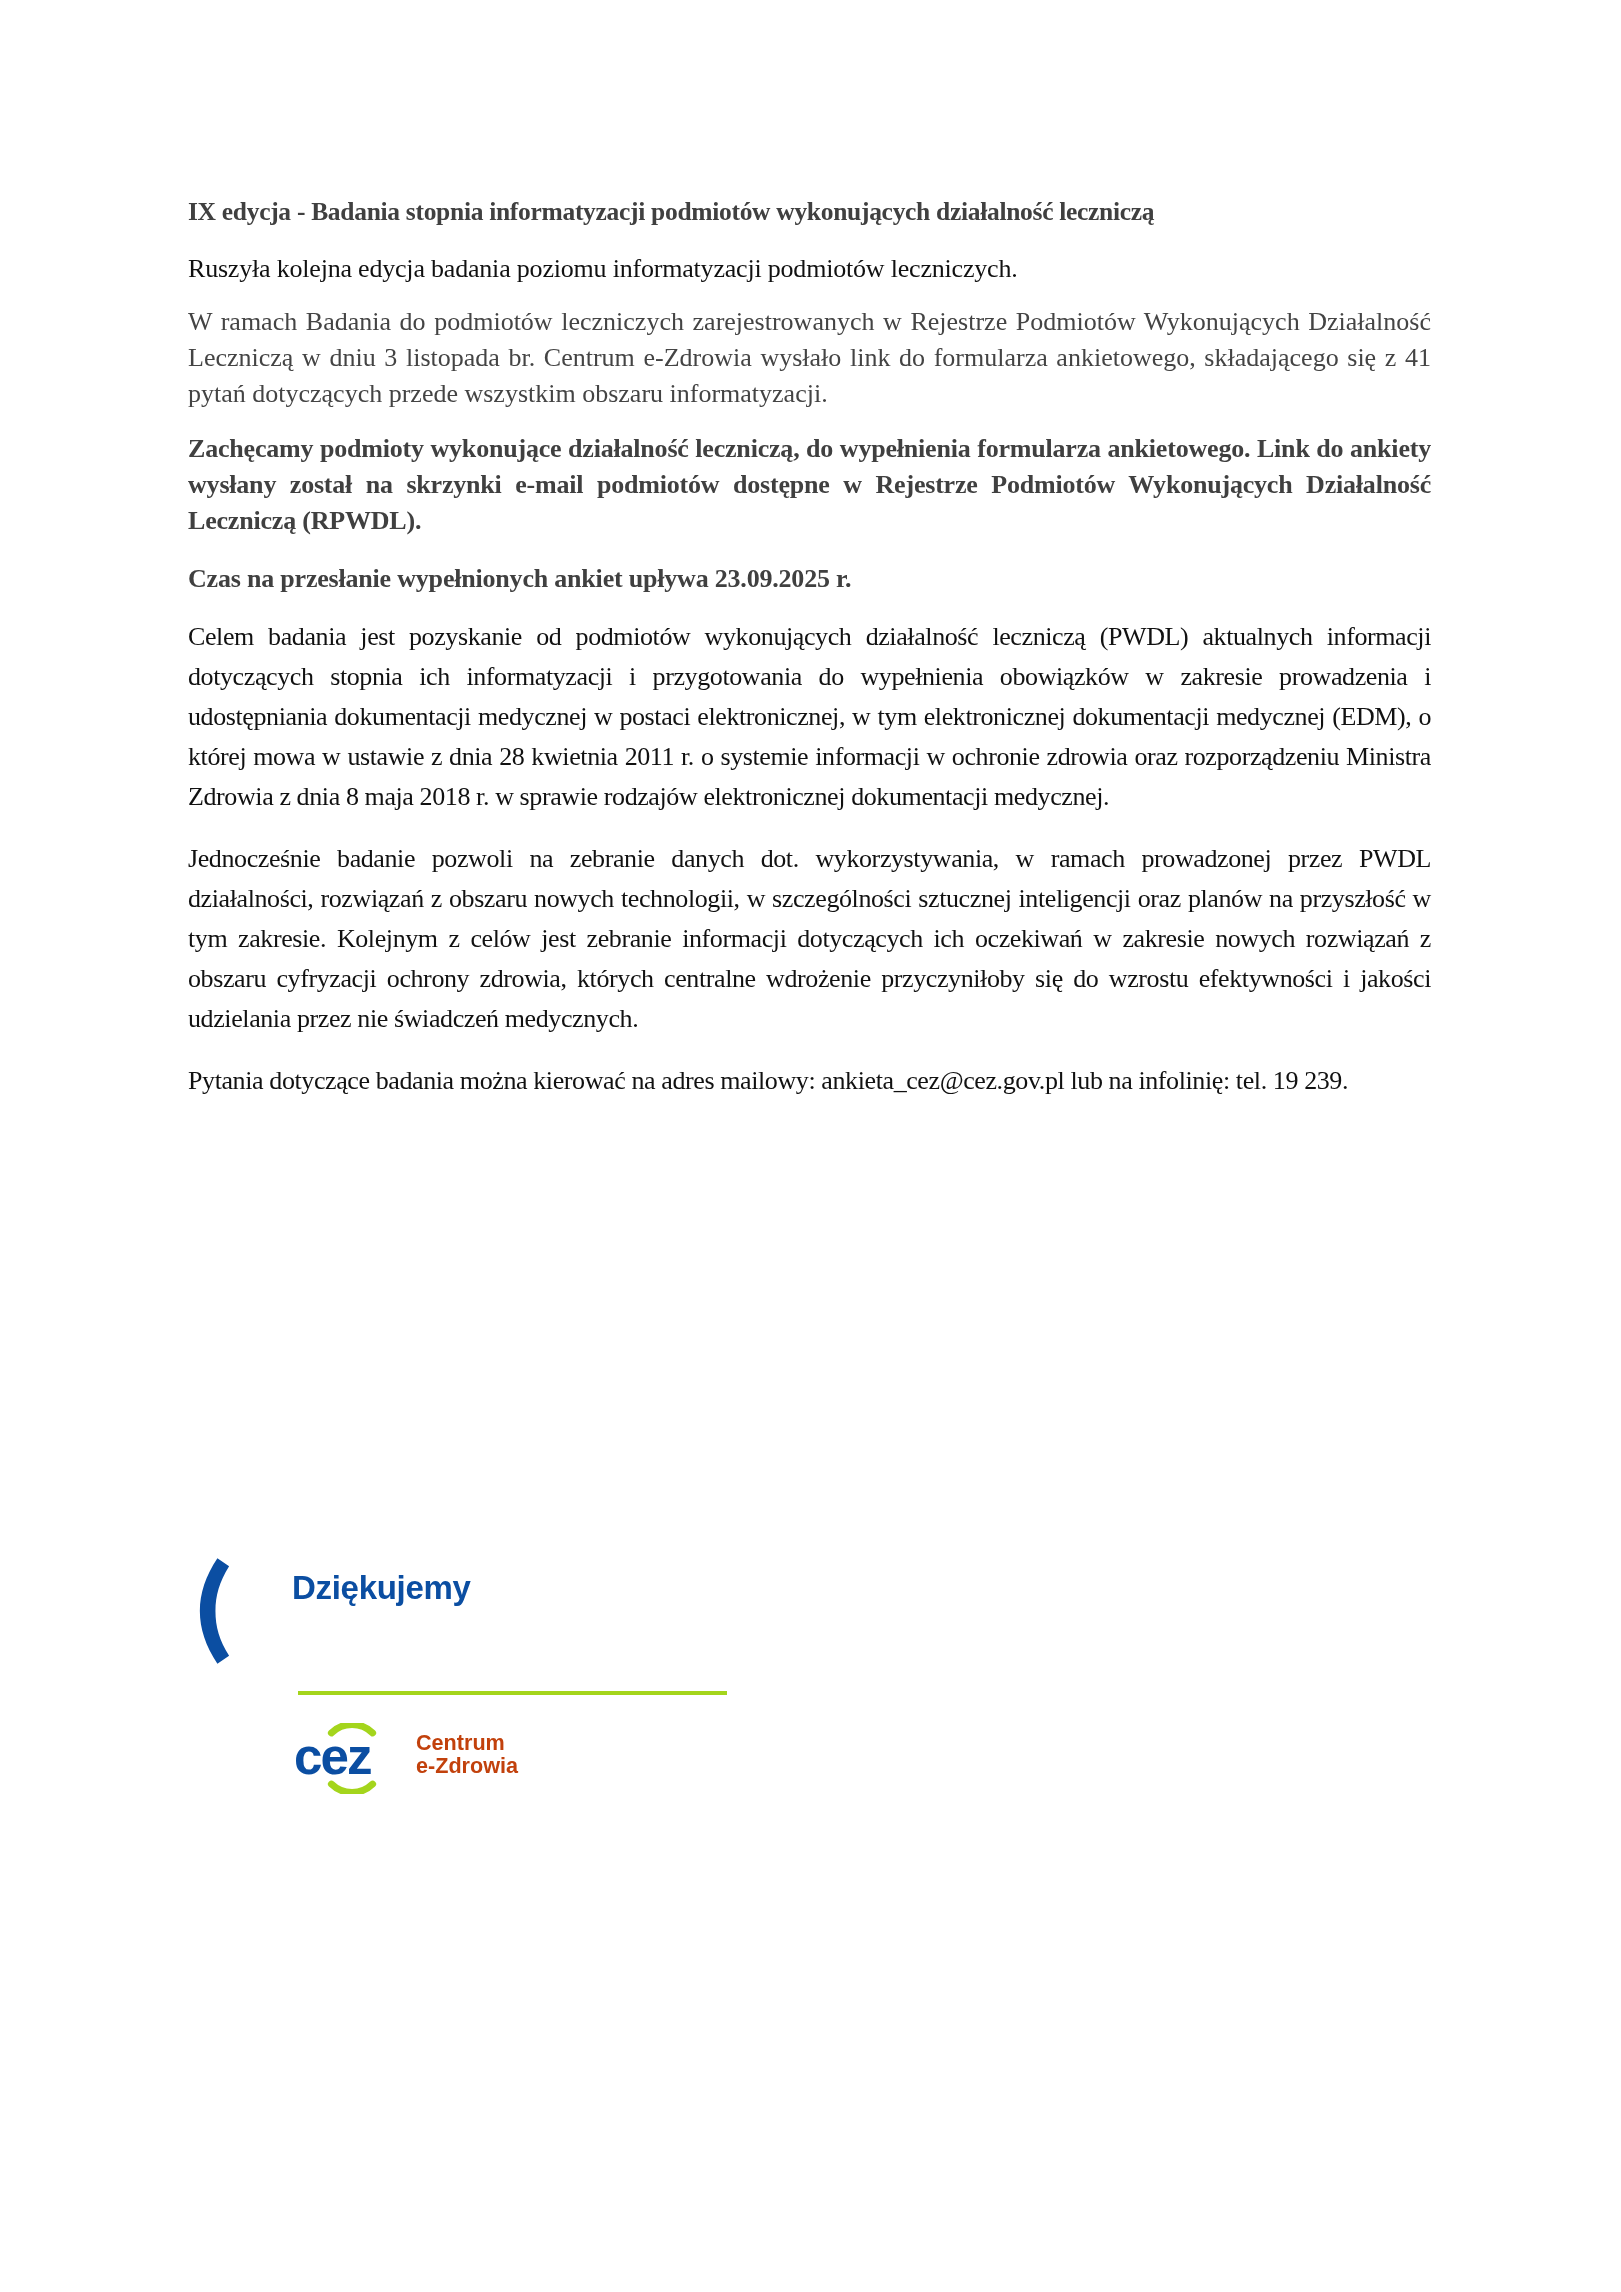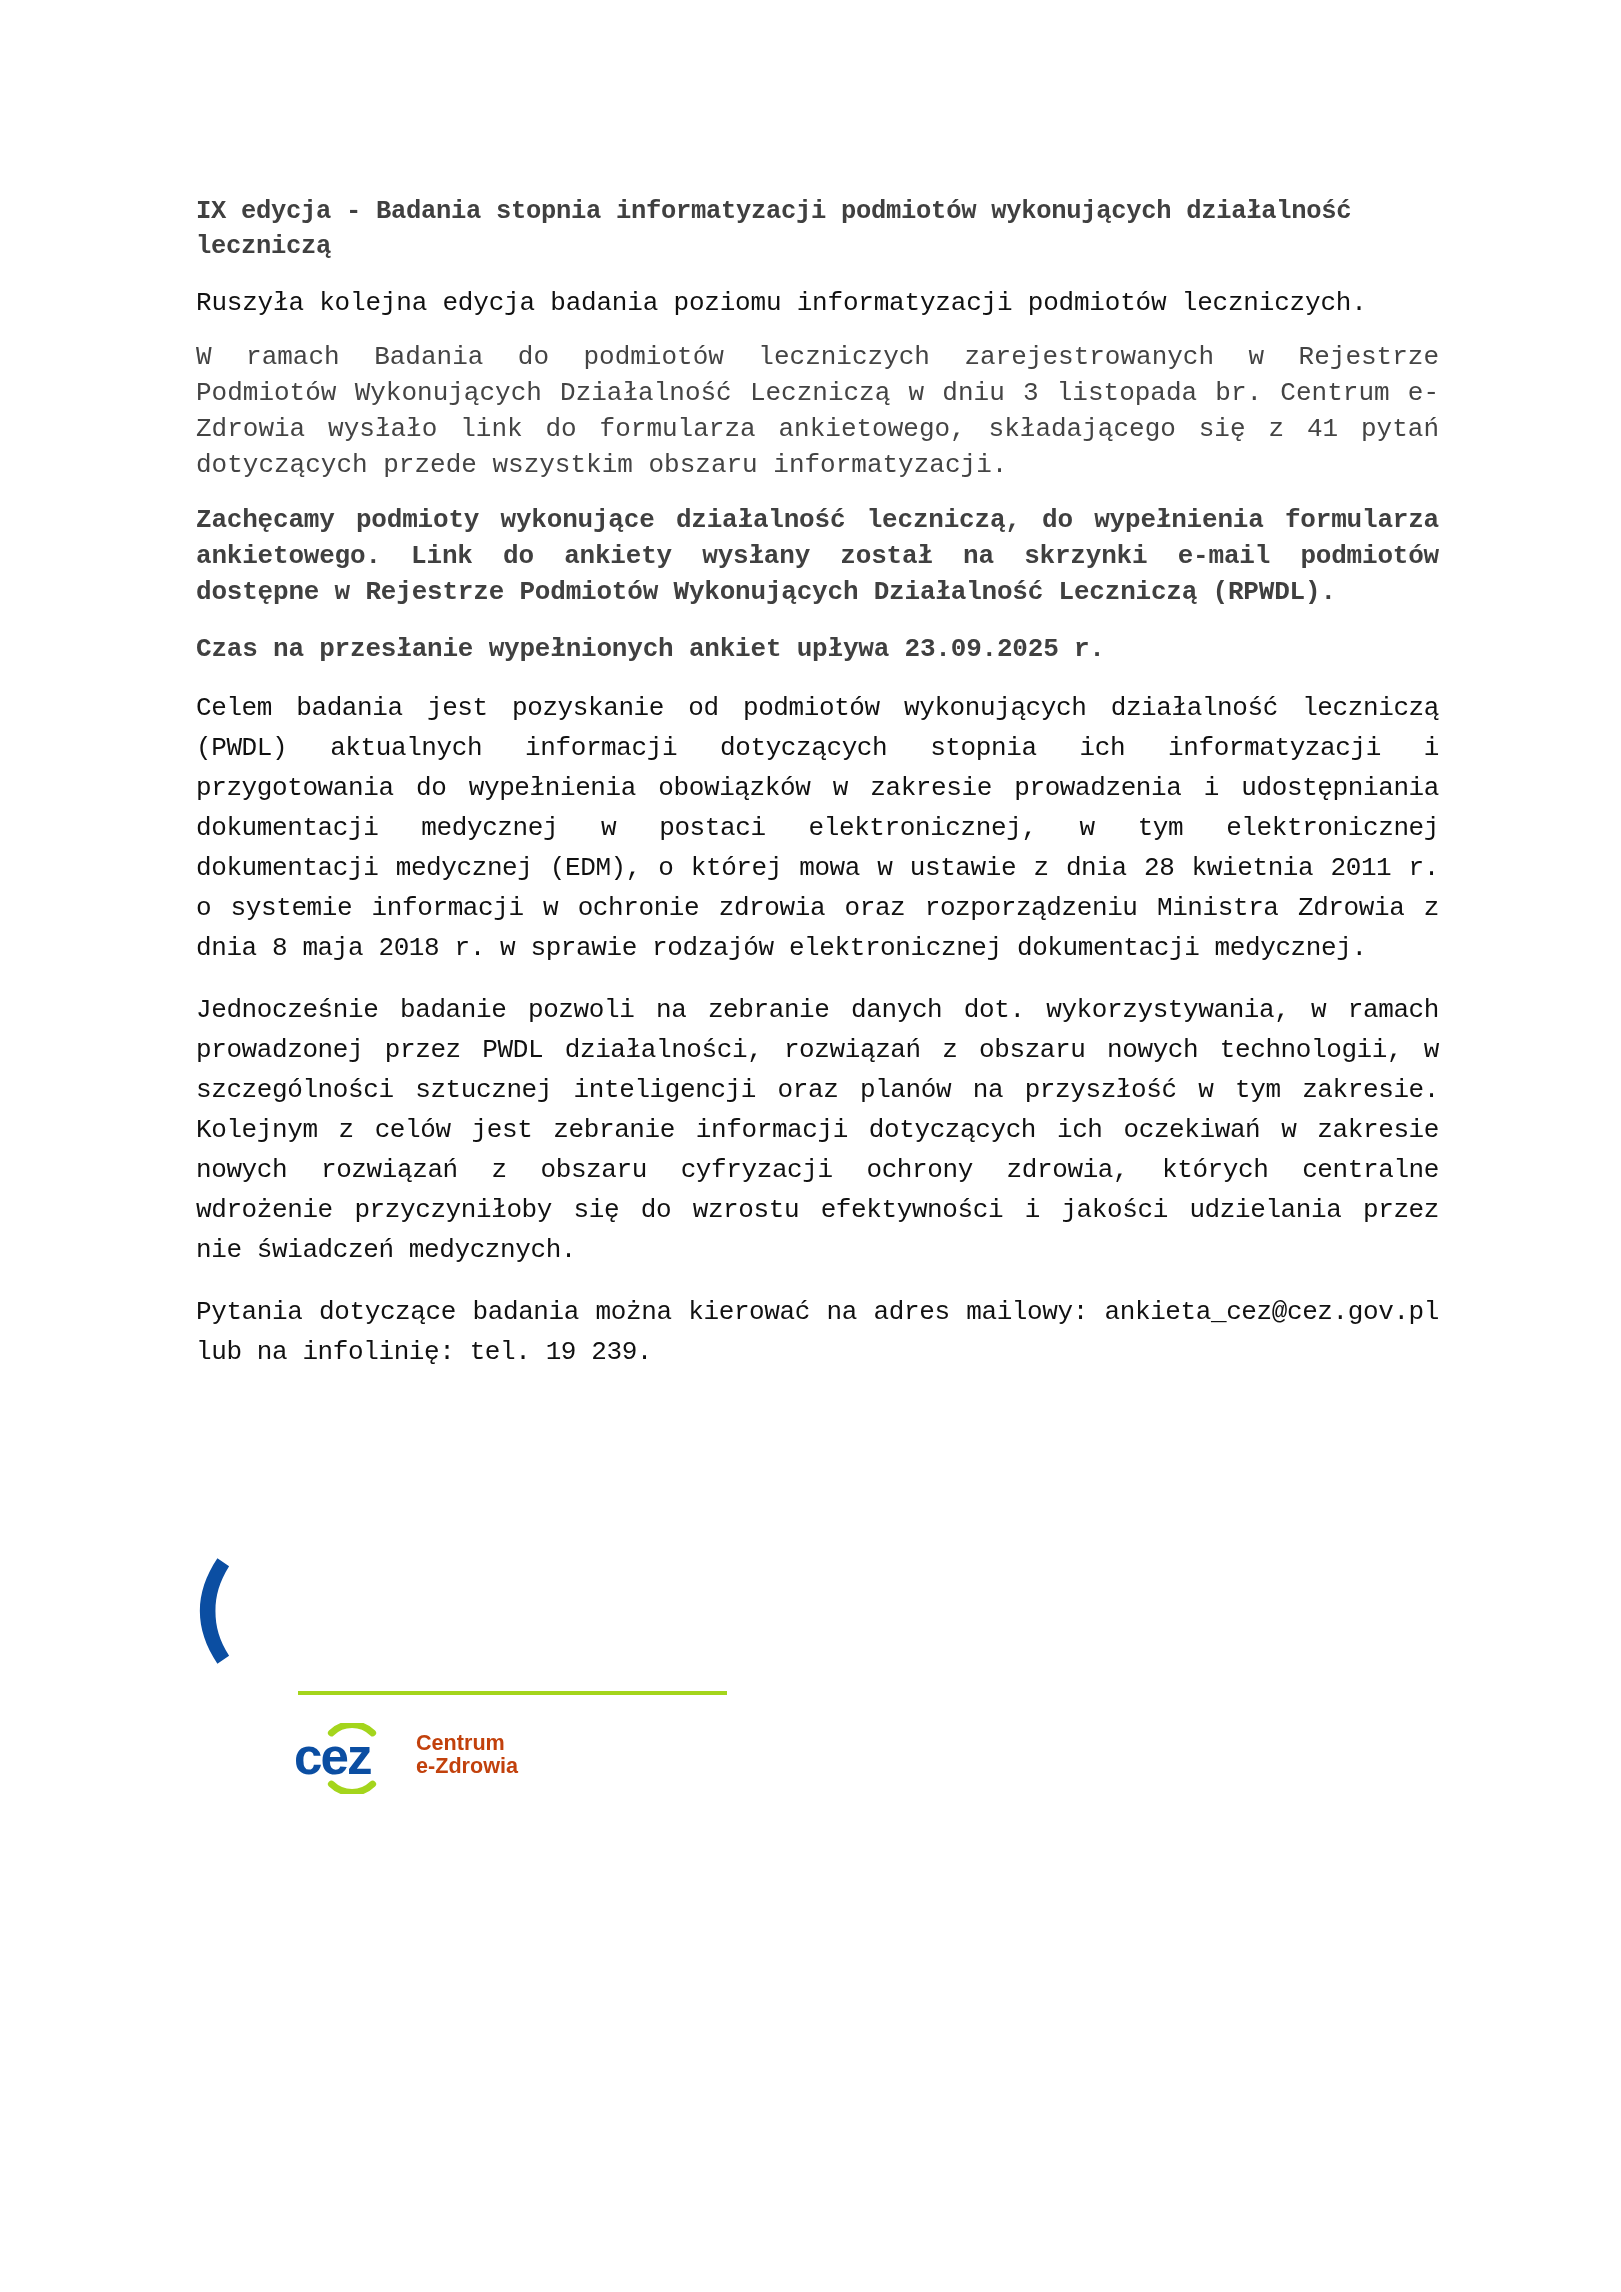--- a/index.html
+++ b/index.html
@@ -1,19 +1,19 @@
 <!DOCTYPE html>
 <html><head>
   <meta charset="utf-8">
   <style>
     html, body { margin: 0; padding: 0; background: #ffffff; }
     body { width: 1621px; height: 2293px; position: relative; overflow: hidden; }
     .page {
-      position: absolute; left: 196px; top: 194px; width: 1243px;
-      font-family: Liberation Mono, monospace; font-size: 26px; color: #111;
+      position: absolute; left: 188px; top: 194px; width: 1243px;
+      font-family: Liberation Serif, serif; font-size: 26px; color: #111;
     }
     p { margin: 0; text-align: justify; }
     .title { font-weight: bold; color: #404040; font-size: 25.5px; line-height: 35px; letter-spacing: -0.3px; margin-bottom: 21.6px; text-align: left; }
     .intro { color: #111; line-height: 35px; margin-bottom: 18px; letter-spacing: -0.2px; text-align: left; }
     .gray { color: #444; line-height: 36px; margin-bottom: 19.6px; }
     .boldp { font-weight: bold; color: #404040; line-height: 36px; margin-bottom: 21.6px; letter-spacing: -0.2px; }
     .deadline { font-weight: bold; color: #404040; line-height: 35px; margin-bottom: 21.6px; text-align: left; letter-spacing: -0.2px; }
     .body { line-height: 40px; margin-bottom: 21.6px; letter-spacing: -0.4px; }
     .sig { position: absolute; left: 194px; top: 1556px; font-family: "Liberation Sans", sans-serif; }
     .bracket { position: absolute; left: 0; top: 0; }
@@ -34,20 +34,21 @@
   <p class="body">Celem badania jest pozyskanie od podmiotów wykonujących działalność leczniczą (PWDL) aktualnych informacji dotyczących stopnia ich informatyzacji i przygotowania do wypełnienia obowiązków w zakresie prowadzenia i udostępniania dokumentacji medycznej w postaci elektronicznej, w tym elektronicznej dokumentacji medycznej (EDM), o której mowa w ustawie z dnia 28 kwietnia 2011 r. o systemie informacji  w ochronie zdrowia oraz rozporządzeniu Ministra Zdrowia z dnia 8 maja 2018 r. w sprawie rodzajów elektronicznej dokumentacji medycznej.</p>
   <p class="body">Jednocześnie badanie pozwoli na zebranie danych dot. wykorzystywania, w ramach prowadzonej przez PWDL działalności, rozwiązań z obszaru nowych technologii, w szczególności sztucznej inteligencji oraz planów na przyszłość w tym zakresie. Kolejnym z celów jest zebranie  informacji dotyczących ich oczekiwań w zakresie nowych rozwiązań z obszaru cyfryzacji ochrony zdrowia, których centralne wdrożenie przyczyniłoby się do wzrostu efektywności i jakości udzielania przez nie świadczeń medycznych.</p>
   <p class="body"><span>Pytania dotyczące badania można kierować na adres mailowy: </span><span>ankieta_cez@cez.gov.pl</span><span> lub na infolinię: tel. 19 239.</span></p>
 </div>
 
 <div class="sig">
   <svg class="bracket" width="39" height="110" viewBox="0 0 40 112">
     <path d="M24 2 L36 10 C26 26 22 40 22 56 C22 72 26 86 36 102 L24 110 C12 92 6 74 6 56 C6 38 12 20 24 2 Z" fill="#0b4ea2"></path>
   </svg>
   <div class="sig-text">
+    <div>Dziękujemy</div>
   </div>
   <div class="sig-line"></div>
 </div>
 
 <div class="logo">
   <svg width="118" height="71" viewBox="0 0 120 72">
     <path d="M38 10 A30 30 0 0 1 80 10" stroke="#a4d51c" stroke-width="7" fill="none" stroke-linecap="round"></path>
     <path d="M38 62 A30 30 0 0 0 80 62" stroke="#a4d51c" stroke-width="7" fill="none" stroke-linecap="round"></path>
     <text x="0" y="52" font-family="Liberation Sans, sans-serif" font-weight="bold" font-size="52" fill="#0b4ea2" letter-spacing="-2">cez</text>
   </svg>

